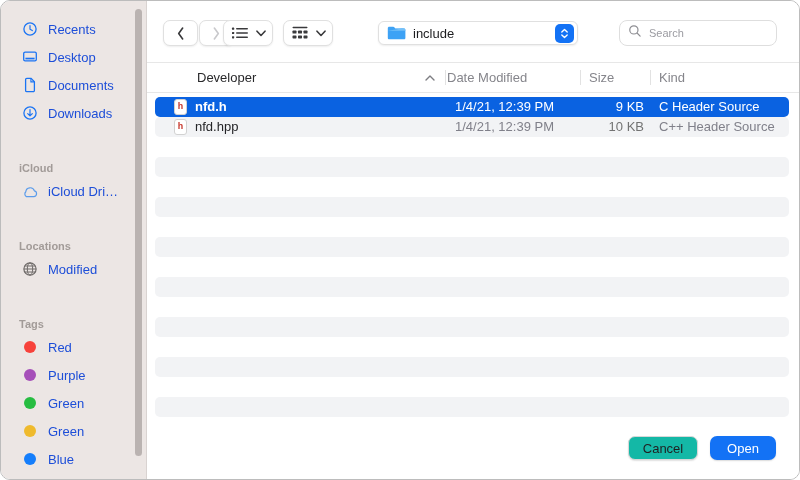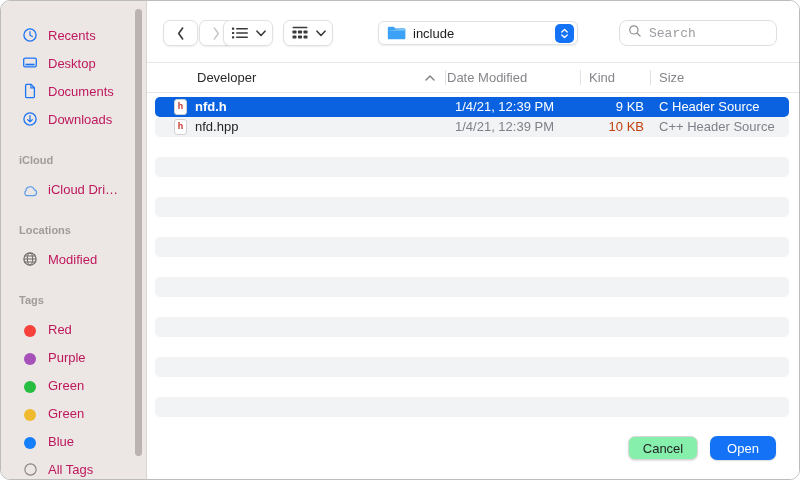--- a/index.html
+++ b/index.html
@@ -21,29 +21,29 @@
     overflow:hidden;display:flex;background:#fff;
   }
 
   
   .sidebar{
     flex:0 0 146px;width:146px;position:relative;
     background:var(--sidebar-bg);
     border-right:1px solid #d9d3d1;
     overflow:hidden;
   }
-  .sb-section{margin-top:24px}
+  .sb-section{margin-top:32px}
   .sb-section:first-child{margin-top:14px}
   .sb-header{
     padding-left:18px;height:18px;line-height:18px;
     font-size:11px;font-weight:700;color:#a29b98;
   }
   .sb-item{
-    height:28px;display:flex;align-items:flex-end;
-    padding-left:20px;gap:9px;font-size:13px;color:#be185d;
+    height:28px;display:flex;align-items:center;
+    padding-left:20px;gap:9px;font-size:13px;color:#1d4ed8;
     white-space:nowrap;cursor:default;
   }
   .sb-item .icon{width:18px;display:flex;justify-content:center;align-items:center;color:#1b74f3}
   .sb-item .icon svg{display:block}
   .sb-item [data-name="globe-icon"]{color:#6e6a68}
   .sb-item [data-name="cloud-icon"]{color:#5b9ceb}
   .sb-item [data-name="all-tags-icon"]{color:#8a8583}
   .dot{width:12px;height:12px;border-radius:50%;display:block}
   .sb-scrollbar{
     position:absolute;top:8px;right:4px;width:7px;height:447px;
@@ -81,21 +81,21 @@
     width:19px;height:19px;border-radius:5px;background:var(--accent-blue);
     display:flex;align-items:center;justify-content:center;
   }
   .searchbox{
     position:absolute;left:472px;top:19px;width:158px;height:26px;
     background:#fff;border:1px solid #dedede;border-radius:8px;
     display:flex;align-items:center;padding:0 8px;gap:5px;color:#8e8e93;
   }
   .searchbox input{
     border:none;outline:none;background:transparent;width:100%;
-    font-family:Liberation Mono, monospace;font-size:13px;color:#ef4444;
+    font-family:Liberation Sans, sans-serif;font-size:11px;color:#ef4444;
   }
   .searchbox input::placeholder{color:#9b9ba1}
 
   
   .list-header{
     position:absolute;top:62px;left:0;right:0;height:30px;
     display:grid;grid-template-columns:298px 135px 70px 1fr;
     align-items:stretch;font-size:13px;color:#85858b;
     border-bottom:1px solid #e7e7e7;
   }
@@ -114,40 +114,40 @@
   .row{
     height:20px;margin:0 10px 0 8px;border-radius:5px;
     display:grid;grid-template-columns:300px 133px 56px 1fr;
     align-items:center;font-size:13px;line-height:20px;cursor:default;
   }
   .row.stripe{background:var(--stripe)}
   .row.selected{background:var(--selection-blue)}
   .cell{white-space:nowrap;overflow:hidden}
   .cell.name{display:flex;align-items:center;padding-left:19px;gap:8px;color:#242427}
   .cell.date,.cell.kind{color:#80808a}
-  .cell.size{text-align:right;color:#c2410c}
+  .cell.size{text-align:right;color:#737373}
   .cell.kind{padding-left:15px}
   .row.selected .cell,.row.selected .cell *{color:#fff}
   .row.selected .cell.name{font-weight:700}
   .hdoc{
     width:13px;height:16px;flex:0 0 13px;background:#fff;
     border:1px solid #d2d2d2;border-radius:3px;
     color:#c63429 !important;font-family:"Liberation Mono",monospace;
     font-size:9px;font-weight:700;line-height:14px;text-align:center;display:block;
   }
 
   
   .footer{position:absolute;left:0;right:0;bottom:0;height:62px}
   .btn{
     position:absolute;top:19px;height:24px;border-radius:7px;
     font-family:"Liberation Sans",sans-serif;font-size:13px;
     display:flex;align-items:center;justify-content:center;cursor:default;
   }
   .btn.cancel{
-    right:101px;width:70px;background:#86efac;color:#1f1f21;
+    right:101px;width:70px;background:#14b8a6;color:#1f1f21;
     border:1px solid #d8d8d8;box-shadow:0 1px 1.5px rgba(0,0,0,.12);
   }
   .btn.open{
     right:23px;width:66px;background:var(--accent-blue);color:#fff;
     border:none;font-weight:500;box-shadow:0 1px 1.5px rgba(0,0,0,.15);
   }
 </style>
 </head>
 <body>
 
@@ -346,25 +346,25 @@
           <span data-name="column-header-label">Developer</span>
           <span class="icon sort" data-name="sort-ascending-icon">
             <svg viewBox="0 0 10 6" width="10" height="6">
               <path d="M1 5L5 1l4 4" fill="none" stroke="#7d7d82" stroke-width="1.4" stroke-linecap="round" stroke-linejoin="round"></path>
             </svg>
           </span>
         </div>
         <div class="hcell hcell1" data-name="column-header-date-modified">
           <span data-name="column-header-label">Date Modified</span>
         </div>
+        <div class="hcell hcell2" data-name="column-header-size">
+          <span data-name="column-header-label">Size</span>
+        </div>
         <div class="hcell hcell3" data-name="column-header-kind">
           <span data-name="column-header-label">Kind</span>
-        </div>
-        <div class="hcell hcell2" data-name="column-header-size">
-          <span data-name="column-header-label">Size</span>
         </div>
       </div>
 
     <div class="file-list" data-name="file-list">
         <div class="row selected" data-name="file-row-nfd-h">
           <div class="cell name" data-name="file-name-cell">
             <span class="icon" data-name="h-file-icon">
               <span class="hdoc">h</span>
             </span>
             <span data-name="file-name">nfd.h</span>

